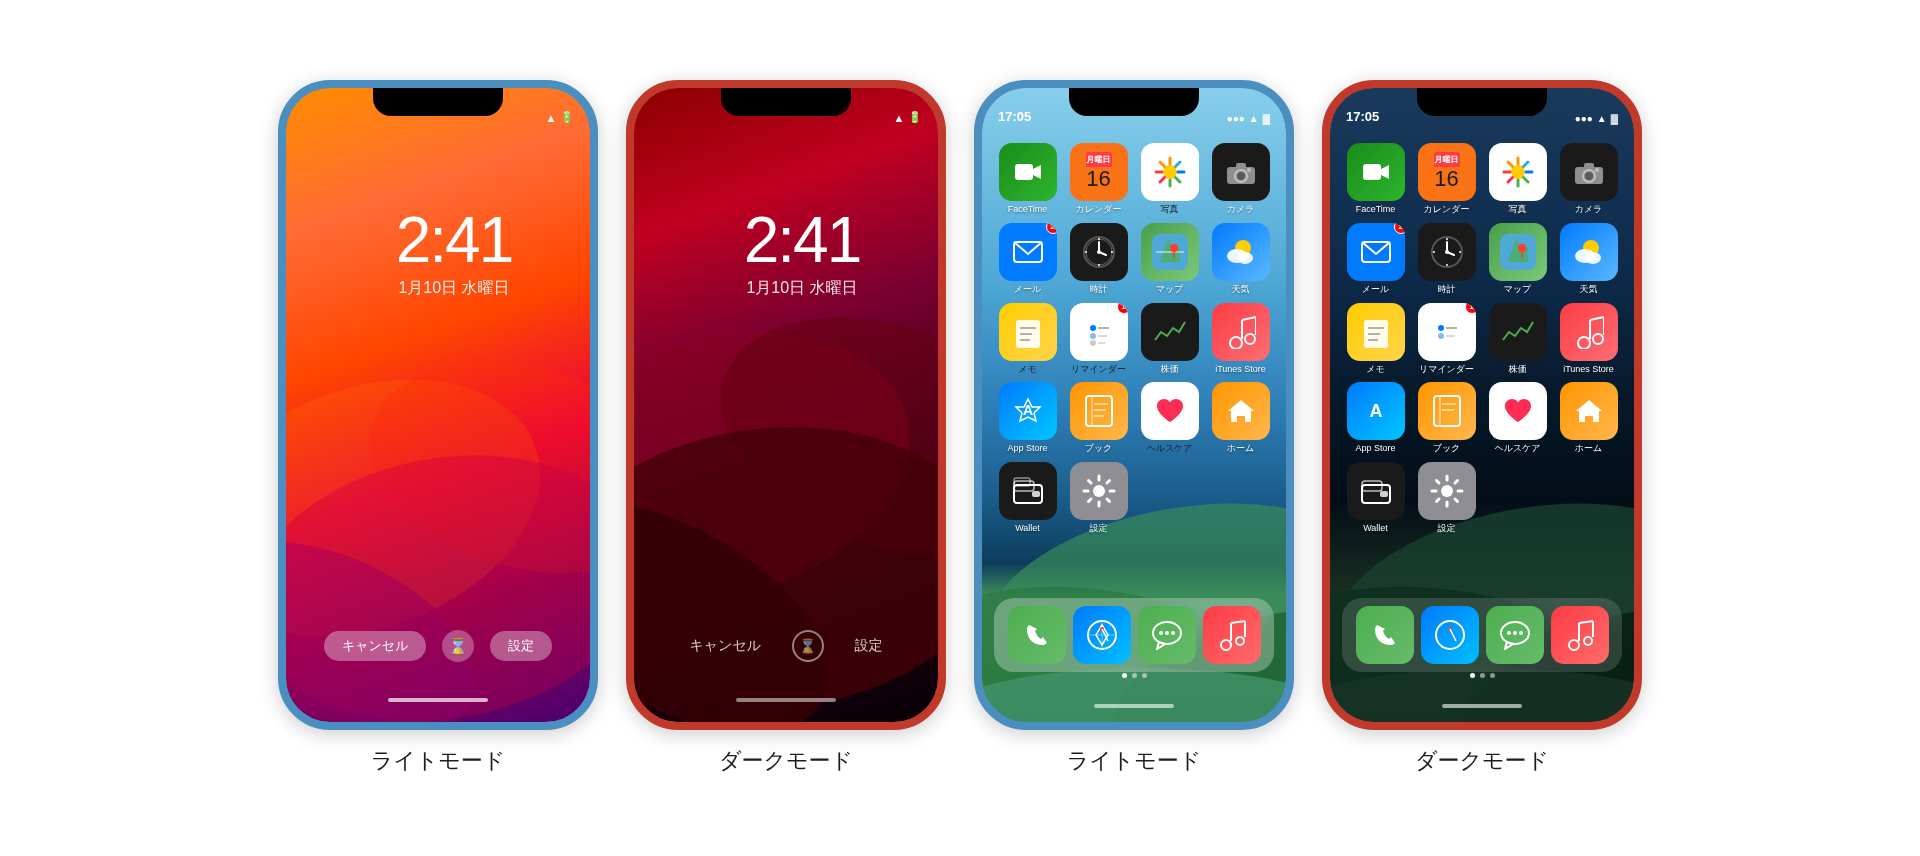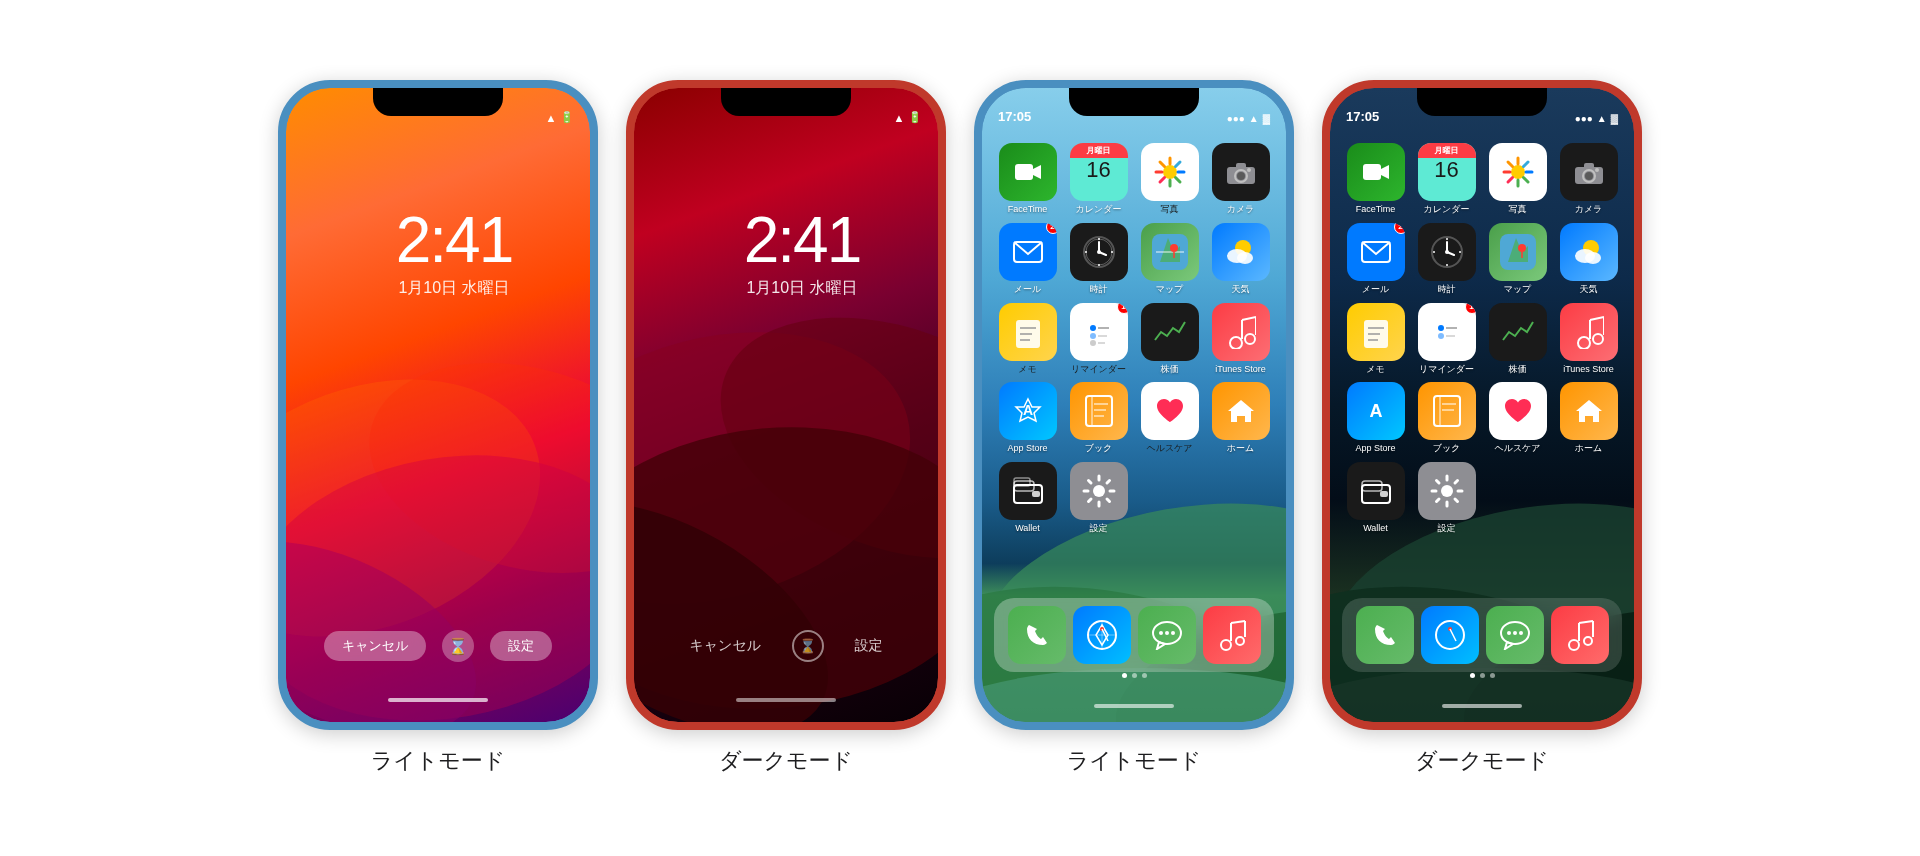--- a/index.html
+++ b/index.html
@@ -317,25 +317,26 @@
     .icon-phone { background: linear-gradient(135deg, #4caf50, #66bb6a); }
     .icon-safari { background: linear-gradient(135deg, #007aff, #00bfff); }
     .icon-messages { background: linear-gradient(135deg, #4caf50, #66bb6a); }
     .icon-music { background: linear-gradient(135deg, #fc3c44, #ff6b6b); }
 
     
     .calendar-icon {
       display: flex;
       flex-direction: column;
       align-items: center;
-      background: #5eead4;
+      justify-content: center;
+      background: #f97316;
       border-radius: 13px;
       width: 58px;
       height: 58px;
-      padding: 0;
+      padding: 16px;
       overflow: hidden;
     }
     .cal-header {
       background: #fc3c44;
       width: 100%;
       text-align: center;
       font-size: 8px;
       color: white;
       font-weight: 600;
       border-radius: 3px 3px 0 0;

